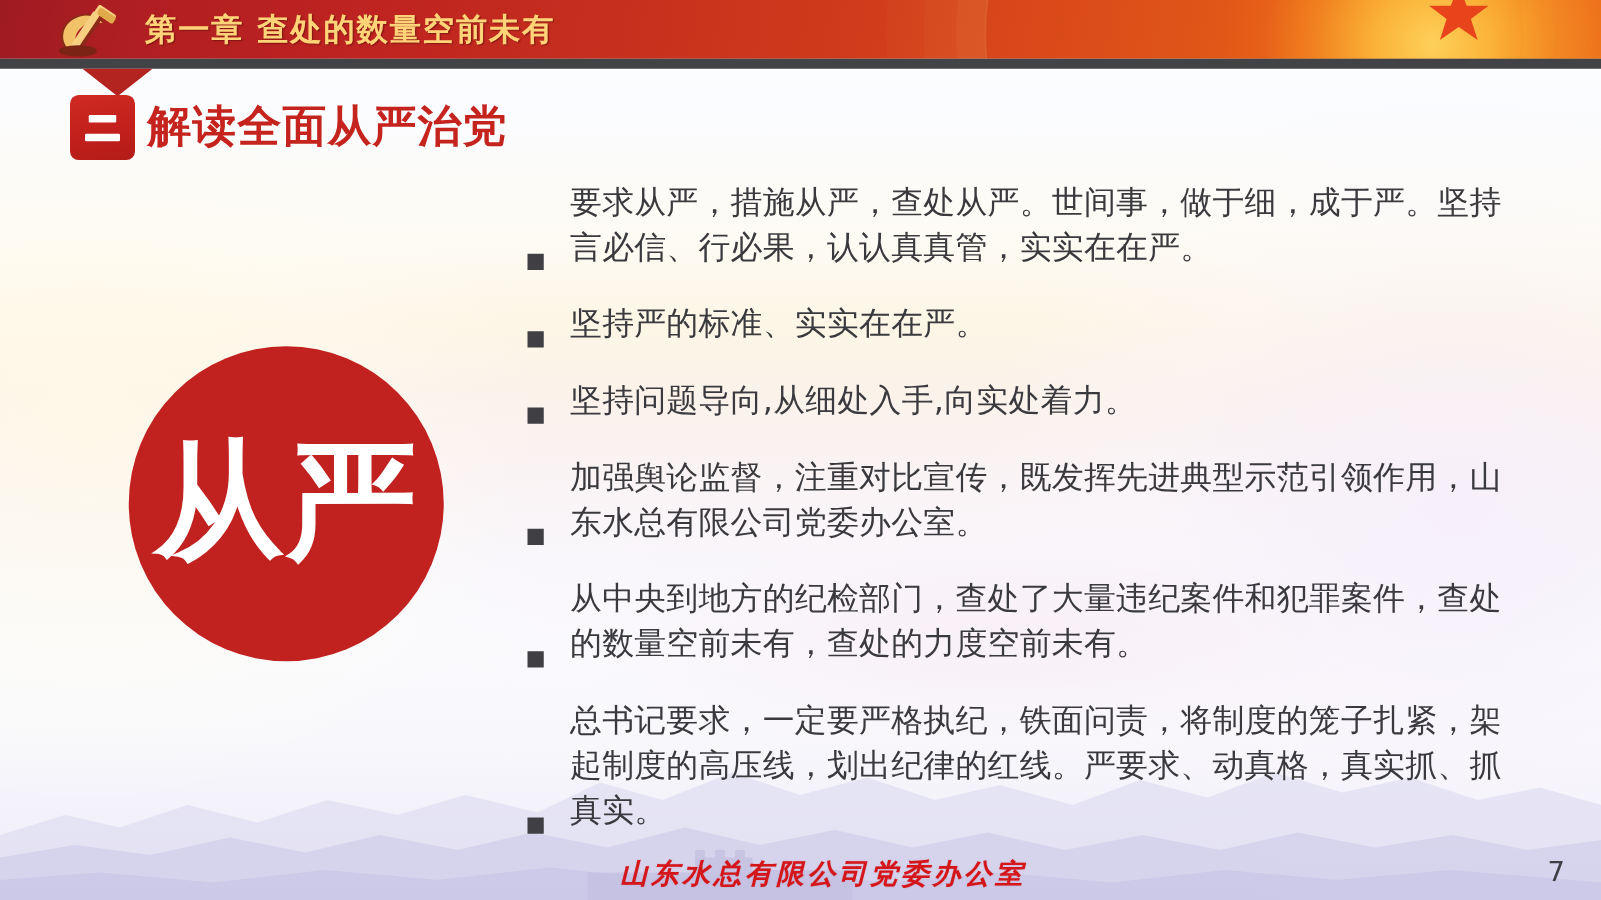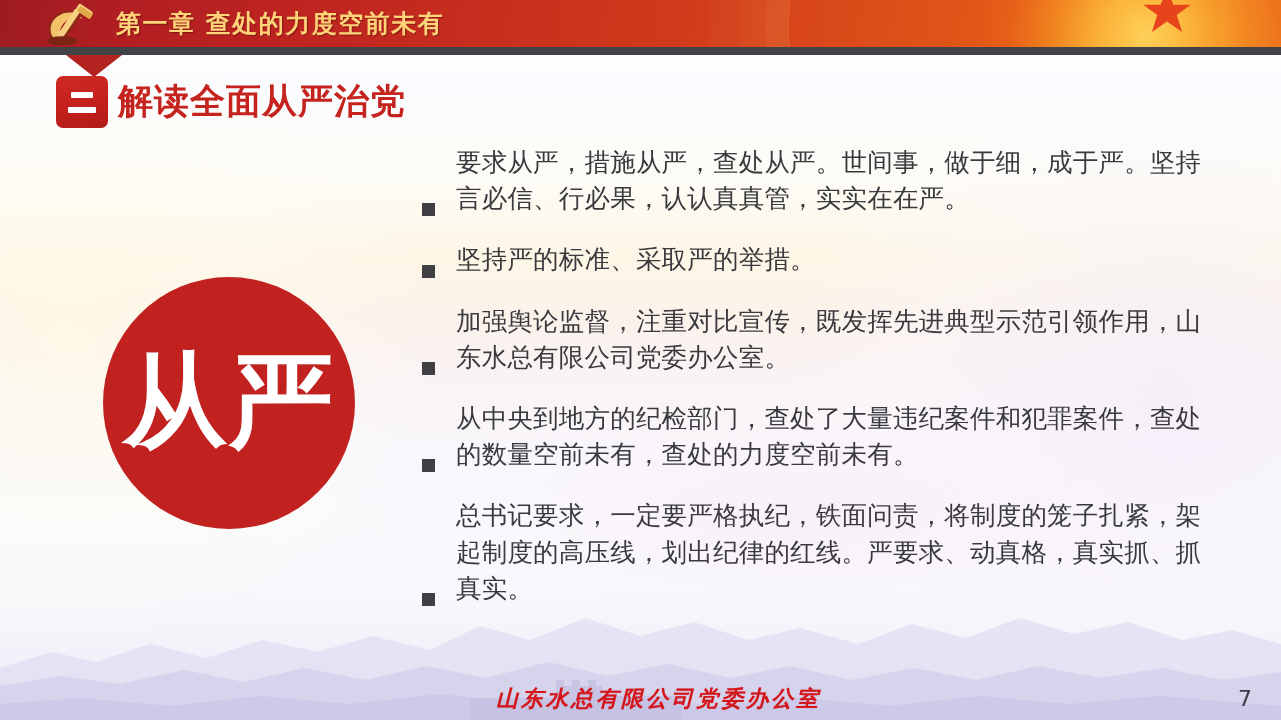--- a/index.html
+++ b/index.html
@@ -291,21 +291,21 @@
         <path d="M20,48 C11,39 13,23 27,16 C38,10 50,13 56,21 C49,18 40,19 34,25
                  C26,32 25,41 31,48 Z" fill="#f2c269"></path>
         <rect x="36" y="8" width="9" height="44" rx="2" transform="rotate(34 40 30)" fill="#8c2a18"></rect>
         <rect x="34" y="6" width="8" height="44" rx="2" transform="rotate(34 38 28)" fill="#f6cf80"></rect>
         <rect x="48" y="6" width="22" height="10" rx="2" transform="rotate(34 59 11)" fill="#f6cf80"></rect>
         <rect x="50" y="9" width="20" height="8" rx="2" transform="rotate(34 60 13)" fill="#e0a949"></rect>
         <ellipse cx="30" cy="50" rx="20" ry="6" fill="#7b2314"></ellipse>
       </g>
     </svg>
 
-    <div class="header-title">第一章  查处的力度空前未有</div>
+    <div class="header-title">第一章  查处的数量空前未有</div>
   </div>
   <div class="header-strip"></div>
 
   <div class="section-arrow"></div>
   <div class="section-badge">
     <div class="badge-bar short"></div>
     <div class="badge-bar"></div>
   </div>
   <div class="section-title">解读全面从严治党</div>
 
@@ -313,21 +313,25 @@
     <span class="circle-text">从严</span>
   </div>
 
   <div class="bullets">
     <div class="bullet-item">
       <span class="bullet-marker"></span>
       <span class="bullet-text">要求从严，措施从严，查处从严。世间事，做于细，成于严。坚持言必信、行必果，认认真真管，实实在在严。</span>
     </div>
     <div class="bullet-item">
       <span class="bullet-marker"></span>
-      <span class="bullet-text">坚持严的标准、采取严的举措。</span>
+      <span class="bullet-text">坚持严的标准、实实在在严。</span>
+    </div>
+    <div class="bullet-item">
+      <span class="bullet-marker"></span>
+      <span class="bullet-text">坚持问题导向,从细处入手,向实处着力。</span>
     </div>
     <div class="bullet-item">
       <span class="bullet-marker"></span>
       <span class="bullet-text">加强舆论监督，注重对比宣传，既发挥先进典型示范引领作用，山东水总有限公司党委办公室。</span>
     </div>
     <div class="bullet-item">
       <span class="bullet-marker"></span>
       <span class="bullet-text">从中央到地方的纪检部门，查处了大量违纪案件和犯罪案件，查处的数量空前未有，查处的力度空前未有。</span>
     </div>
     <div class="bullet-item">

